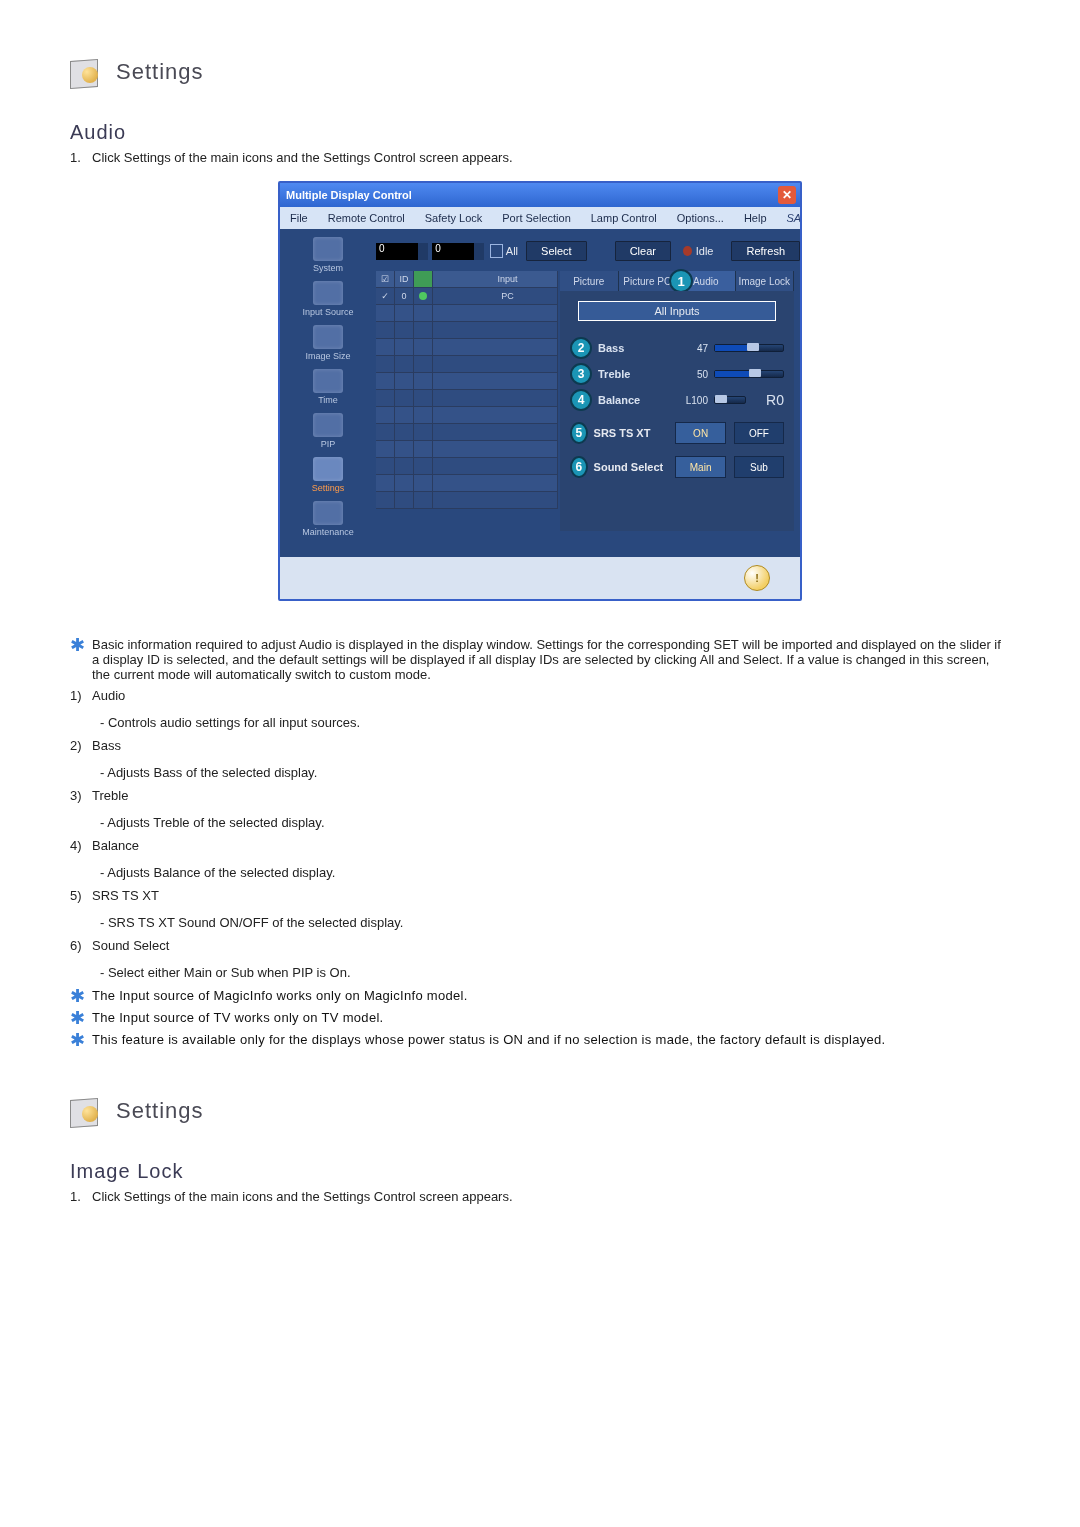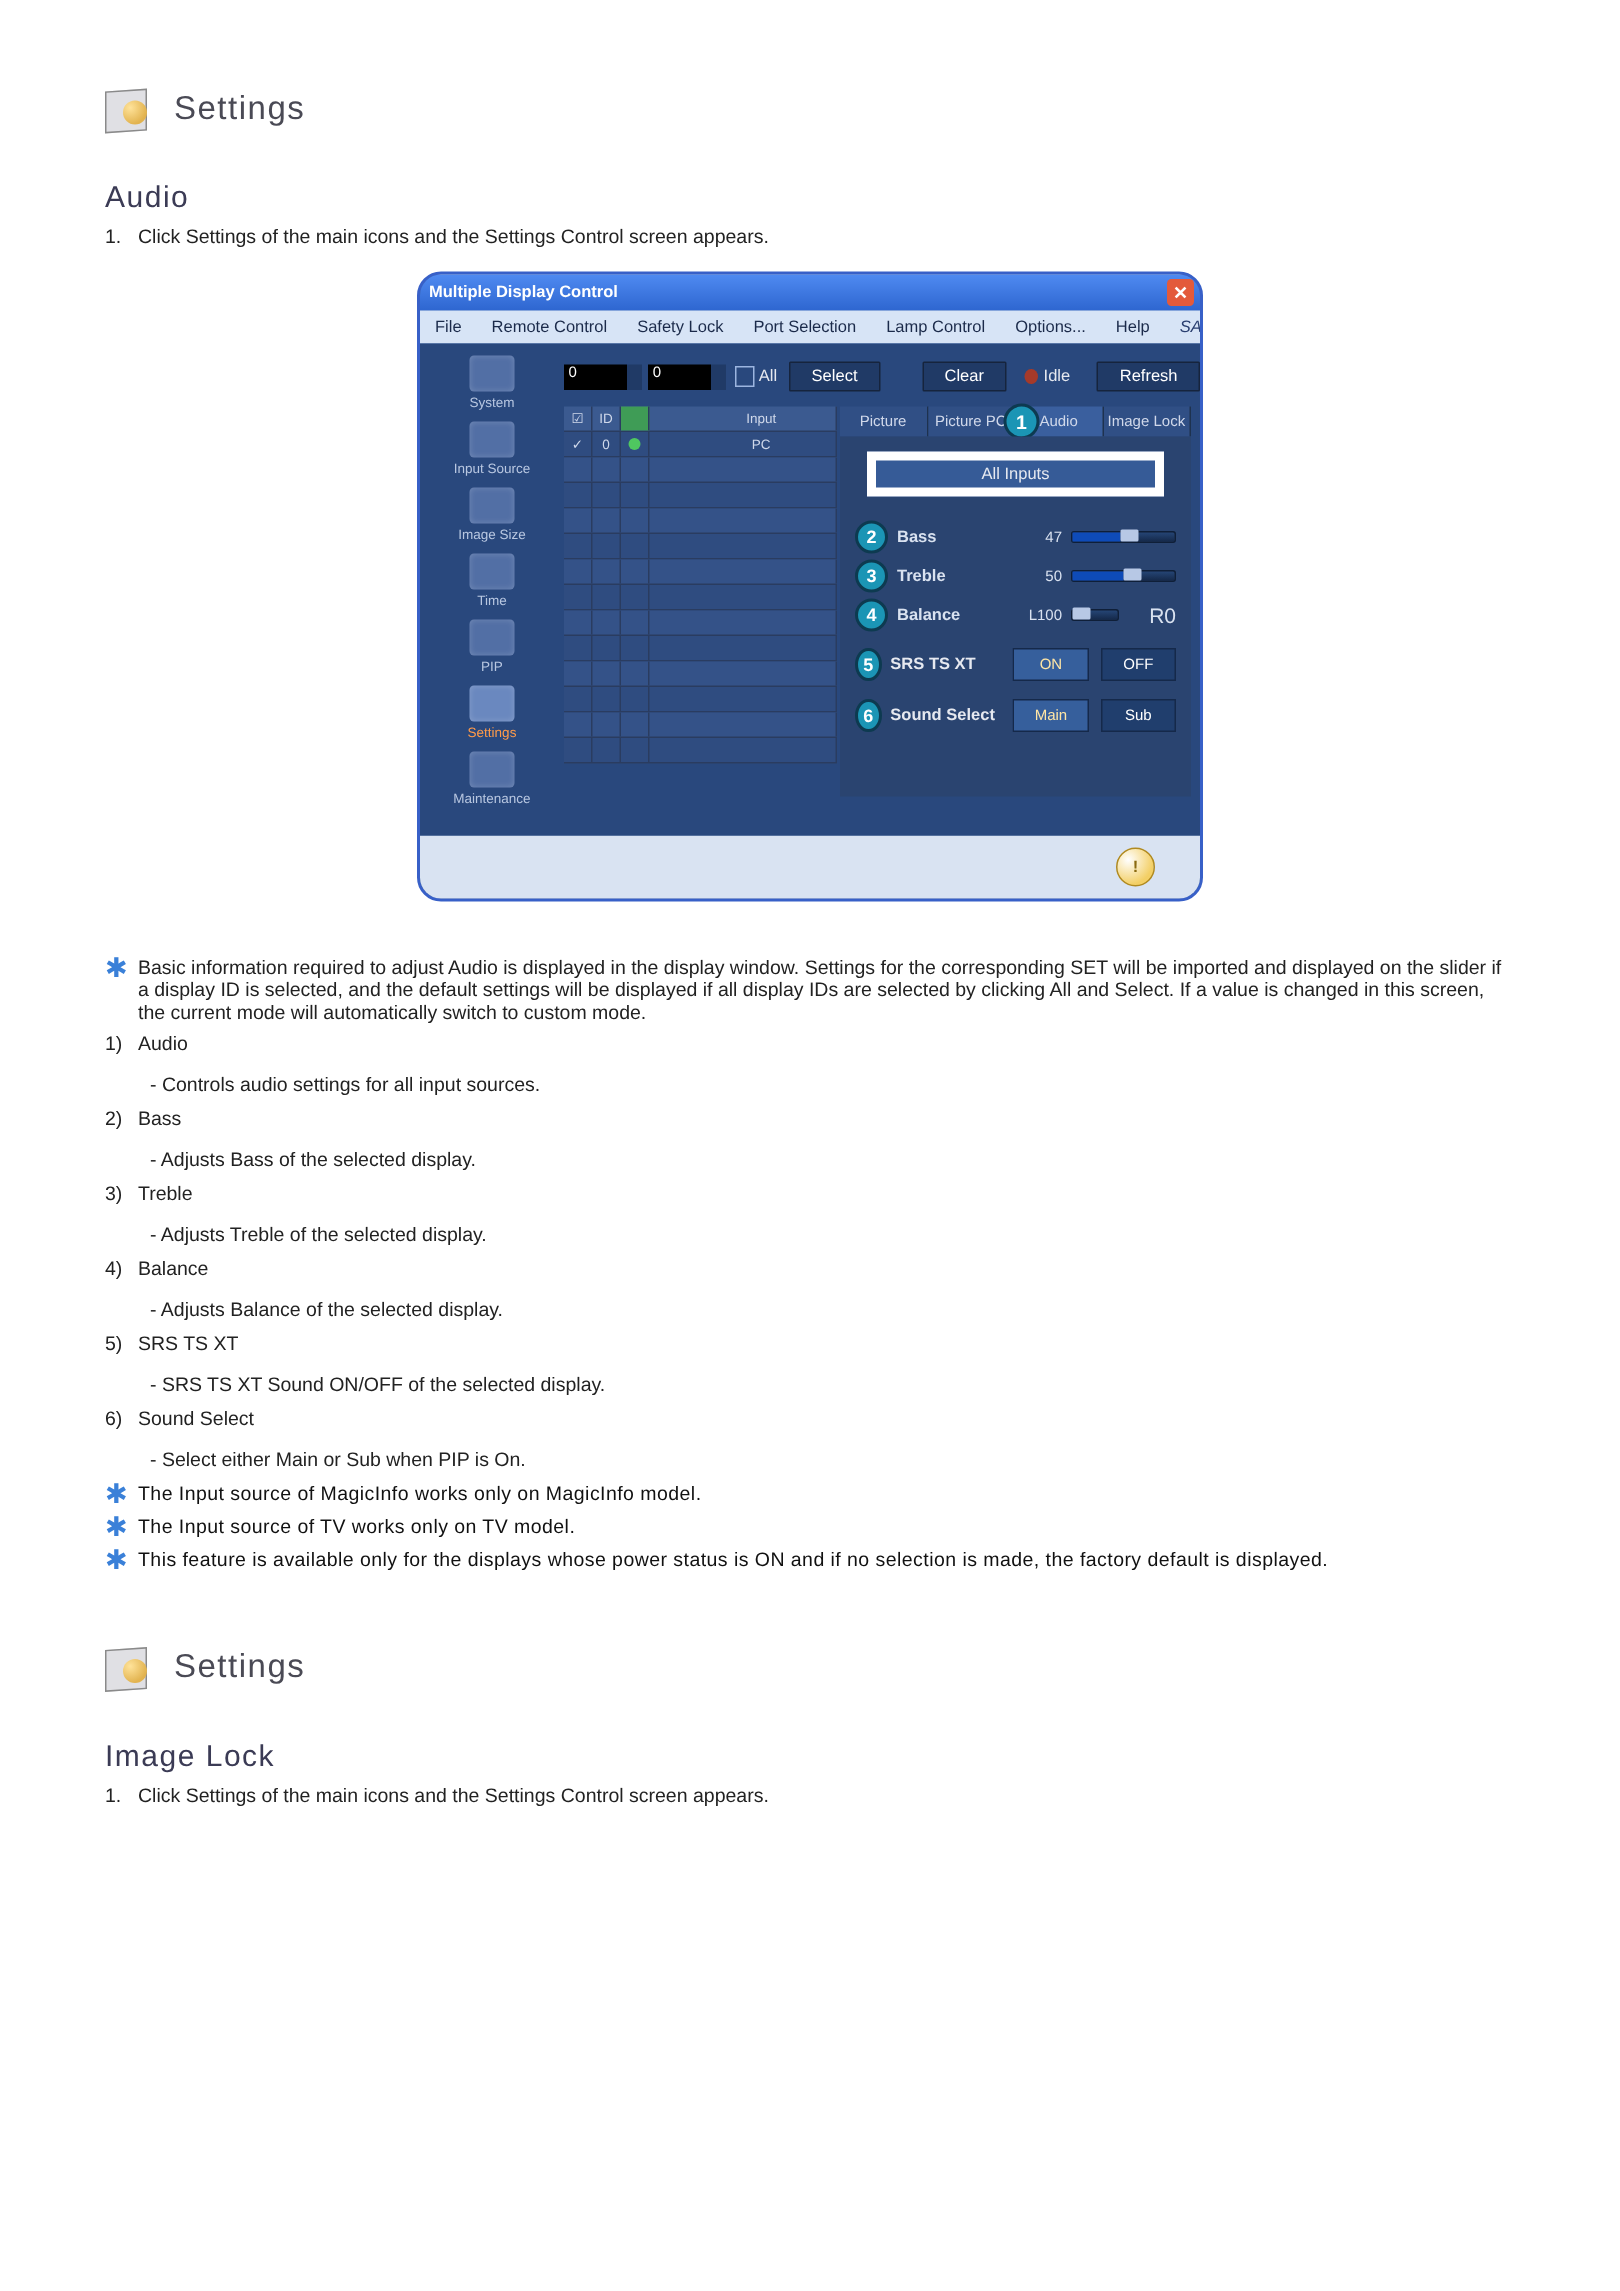--- a/index.html
+++ b/index.html
@@ -5,21 +5,21 @@
 html,body{margin:0;padding:0;background:#fff;}
 body{width:1080px;font-family:Tahoma,Arial,sans-serif;font-size:13px;color:#222;padding:55px 70px 200px 70px;box-sizing:border-box;}
 .sec-head{display:flex;align-items:center;margin-bottom:8px;}
 .sec-icon{width:34px;height:34px;margin-right:12px;position:relative;}
 .sec-icon .box{position:absolute;width:26px;height:26px;border:1px solid #8a8a8a;left:0;top:5px;background:#e0e0e4;transform:skewY(-4deg);}
 .sec-icon .disc{position:absolute;width:16px;height:16px;border-radius:50%;left:12px;top:12px;background:radial-gradient(circle at 30% 30%,#ffe39a,#e2b34f 70%);}
 .sec-title{font-family:"Trebuchet MS",Tahoma,sans-serif;font-size:22px;color:#4a4a55;letter-spacing:1px;}
 .sub-title{font-family:"Trebuchet MS",Tahoma,sans-serif;font-size:20px;color:#3b3b55;margin:32px 0 6px 0;letter-spacing:1px;}
 .num-lead{font-size:13px;color:#222;margin:2px 0 16px 0;}
 .num-lead .n{display:inline-block;width:22px;}
-.screenshot{width:520px;margin:0 auto 36px auto;border:2px solid #3860c8;border-radius:16px;background:linear-gradient(#3d6ab5,#274a85);font-size:11px;color:#e6e9f0;position:relative;overflow:hidden;}
+.screenshot{width:520px;margin:0 auto 36px auto;border:2px solid #3860c8;border-radius:2px;background:linear-gradient(#3d6ab5,#274a85);font-size:11px;color:#e6e9f0;position:relative;overflow:hidden;}
 .win-title{background:linear-gradient(#4f8af1,#2e66d0);height:24px;display:flex;align-items:center;padding:0 6px;font-weight:bold;color:#fff;}
 .win-title .x{position:absolute;right:4px;top:3px;width:18px;height:18px;background:#e35a3b;border-radius:3px;color:#fff;display:flex;align-items:center;justify-content:center;font-size:12px;}
 .menu{background:#d7e4f6;height:22px;display:flex;align-items:center;color:#1b2a4a;font-size:11px;}
 .menu span{padding:0 10px;white-space:nowrap;}
 .menu .brand{margin-left:auto;font-style:italic;color:#2a3f70;padding-right:10px;}
 .workarea{position:relative;background:#29487d;padding-top:8px;min-height:320px;}
 .toolbar{height:28px;display:flex;align-items:center;padding-left:96px;}
 .tb-sel{display:inline-block;width:44px;height:17px;background:#000;color:#fff;border:none;font-size:10px;padding-left:3px;}
 .tb-dd{width:12px;height:17px;background:#203a66;display:inline-block;}
 .tb-chk{width:12px;height:12px;border:1px solid #9cb5e0;display:inline-block;margin:0 3px 0 6px;}
@@ -35,21 +35,21 @@
 .grid-hdr,.grid-row{display:flex;height:16px;border-bottom:1px solid #2a3c60;}
 .grid-hdr{background:#3b5a90;}
 .grid-cell{border-right:1px solid #2a3c60;font-size:9px;display:flex;align-items:center;justify-content:center;color:#cfd8ea;}
 .gc-a{width:18px;}.gc-b{width:18px;}.gc-c{width:18px;}.gc-d{flex:1;padding-left:25px;}
 .grid-row{background:#2f4c80;}
 .grid-row.alt{background:#345288;}
 .tabrow{position:absolute;left:280px;top:42px;right:6px;height:20px;display:flex;font-size:10px;color:#d0d8ea;}
 .tab{flex:1;display:flex;align-items:center;justify-content:center;border-right:1px solid #1e324f;background:#304f85;}
 .tab.sel{background:#3a5f9e;}
 .panel{position:absolute;left:280px;top:62px;right:6px;height:240px;background:#2a4470;padding:10px 10px 10px 10px;box-sizing:border-box;}
-.allin{background:#365b97;border:6px solid #ffffff;text-align:center;font-size:11px;padding:3px 0;margin:0 8px 14px 8px;}
+.allin{background:#365b97;border:1px solid #ffffff;text-align:center;font-size:11px;padding:3px 0;margin:0 8px 14px 8px;}
 .slrow{display:flex;align-items:center;height:26px;color:#d9e2f0;}
 .nbadge{width:18px;height:18px;border-radius:50%;background:#1b95b5;color:#fff;display:flex;align-items:center;justify-content:center;font-size:12px;font-weight:bold;margin-right:6px;border:2px solid #0d3a50;}
 .slname{width:70px;font-weight:bold;font-size:11px;}
 .slval{width:40px;font-size:10px;text-align:right;padding-right:6px;}
 .slider{height:6px;background:linear-gradient(#254575,#15294a);border:1px solid #0f1f38;flex:1;position:relative;border-radius:2px;}
 .slider .fill{position:absolute;height:100%;background:#0e4bb8;}
 .slider .thumb{position:absolute;width:12px;height:8px;background:#b7c8e5;top:-2px;border-radius:1px;}
 .slrow.bal .slval2{width:32px;font-size:14px;text-align:right;padding-left:6px;}
 .btnrow{display:flex;align-items:center;height:28px;margin-top:6px;}
 .btnrow .pbt{background:#203e6d;border:1px solid #15294a;width:64px;height:20px;display:flex;align-items:center;justify-content:center;font-size:10px;margin-left:8px;color:#fff;}

